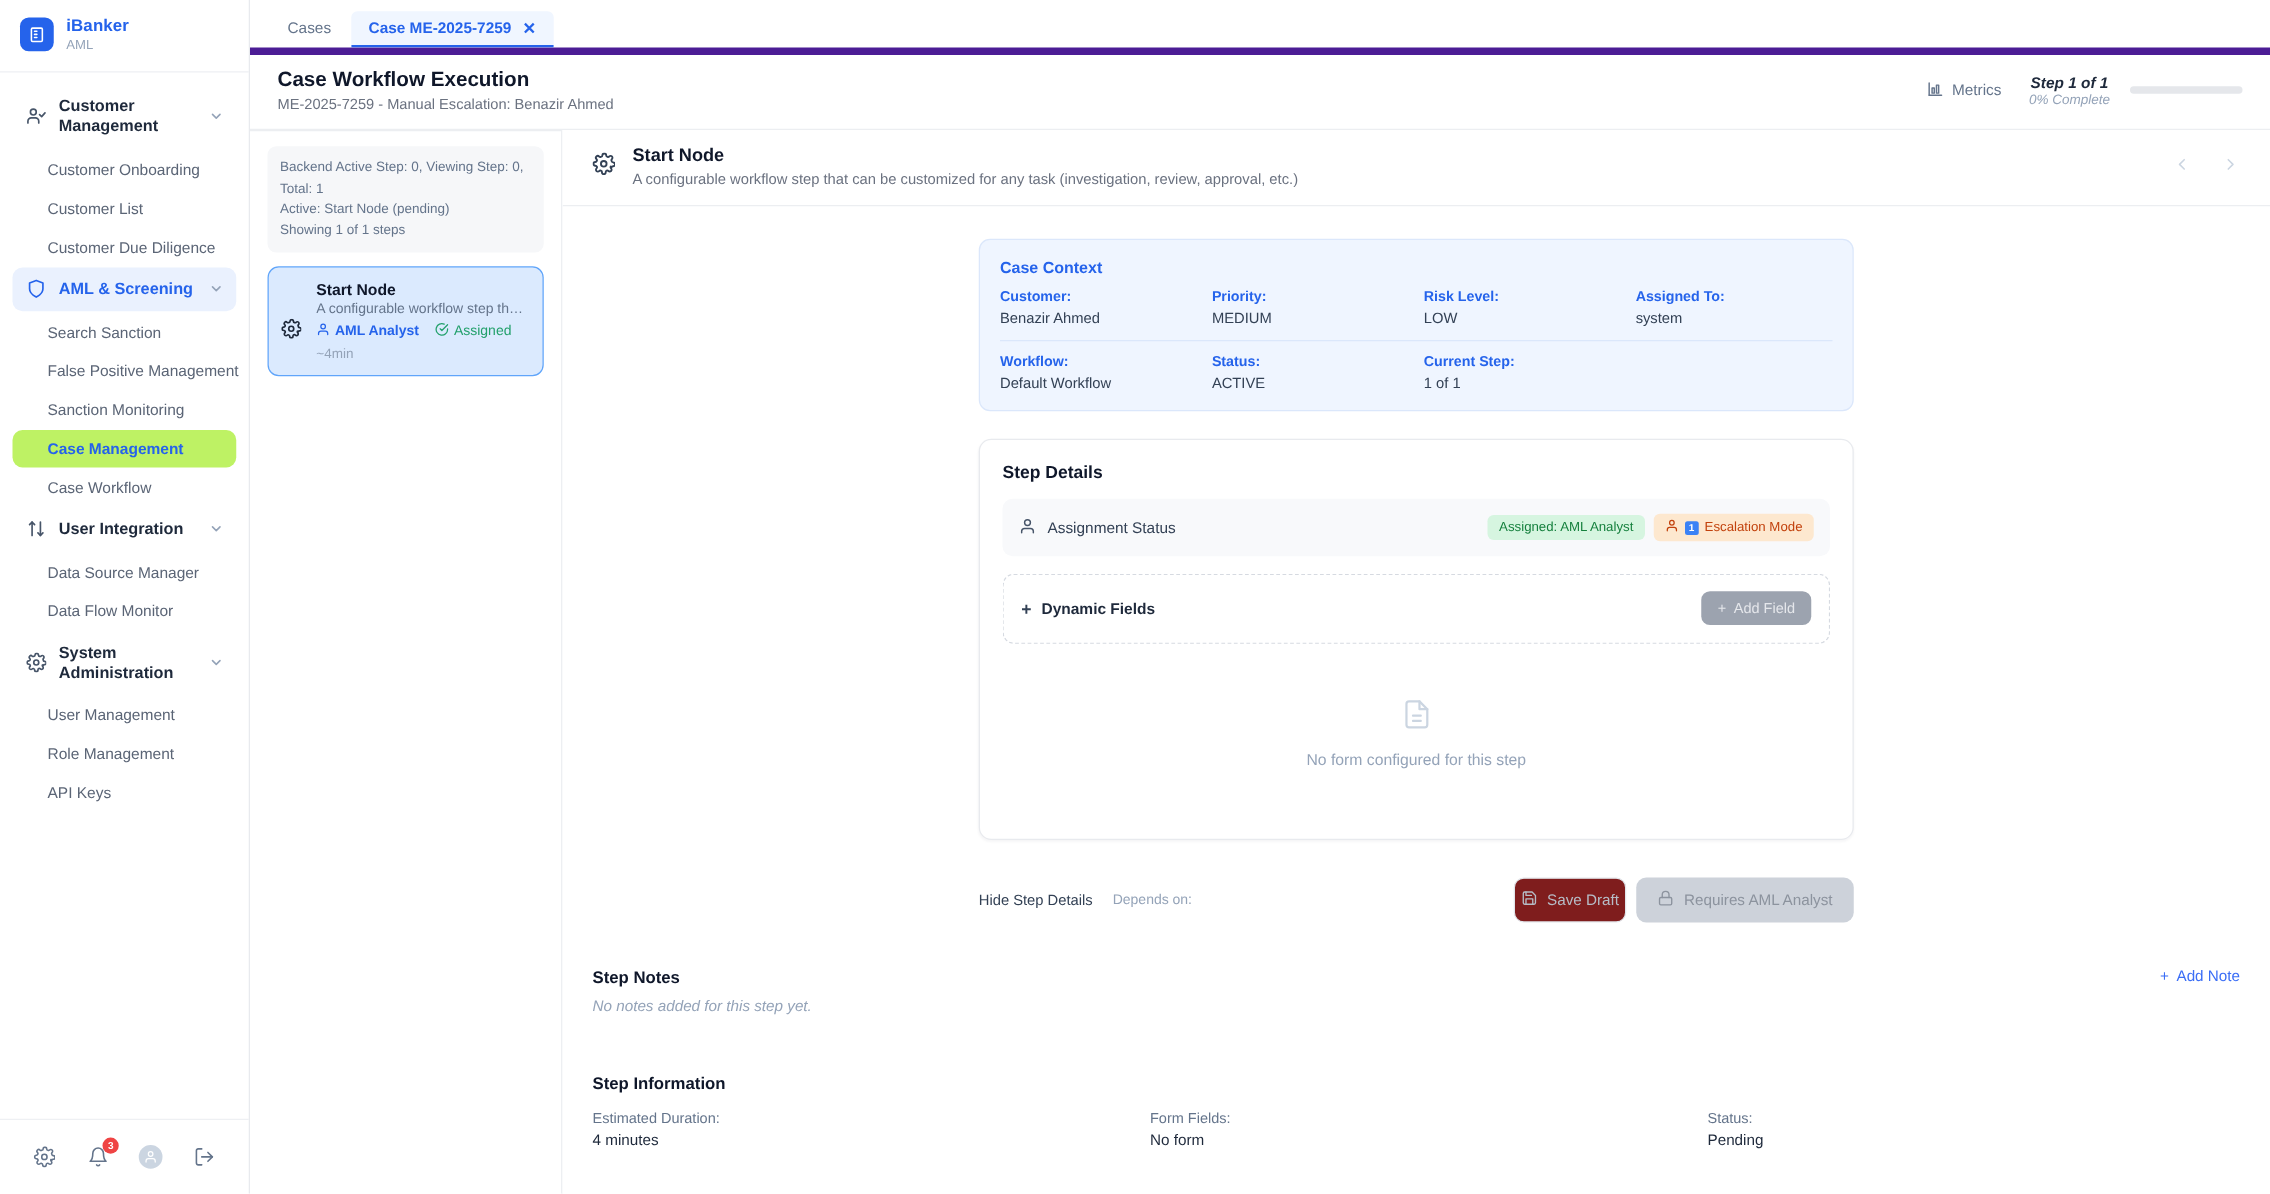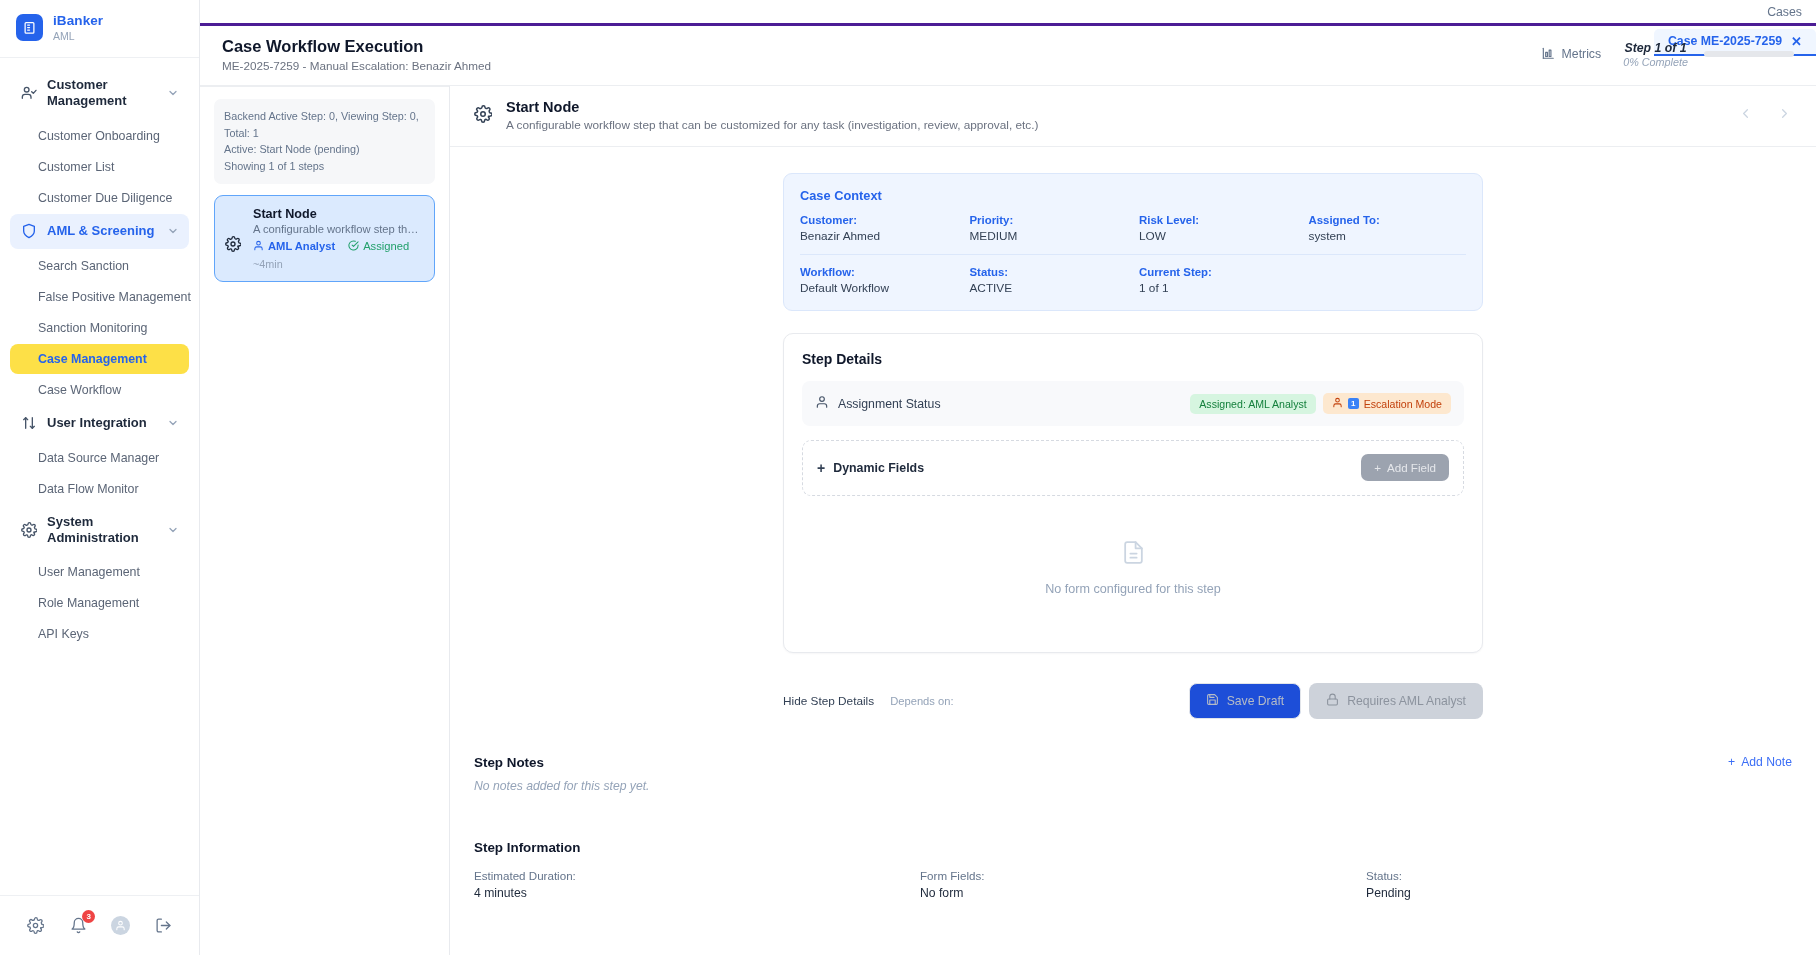--- a/index.html
+++ b/index.html
@@ -47,21 +47,21 @@
   .nav-group .gicon { width: 17px; height: 17px; flex: 0 0 17px; display:flex; align-items:center; justify-content:center; color:#475569; }
   .nav-group.active .gicon { color: #2563eb; }
   .nav-group .glabel { flex: 1 1 auto; line-height: 1.25; }
   .nav-group .chev { width: 12px; height: 12px; flex: 0 0 12px; color: #94a3b8; }
 
   .nav-item {
     padding: 8px 10px 8px 28px; border-radius: 8px;
     font-size: 12.4px; color: #5b6576; cursor: pointer;
     margin-bottom: 1px; white-space: nowrap;
   }
-  .nav-item.active { background: #fde047; color: #2563eb; font-weight: 700; }
+  .nav-item.active { background: #bef264; color: #2563eb; font-weight: 700; }
 
   .sidebar-footer {
     border-top: 1px solid #eef0f3;
     height: 60px;
     display: flex; align-items: center; justify-content: space-around;
     padding: 0 14px;
   }
   .fbtn { position: relative; color: #64748b; cursor: pointer; width: 22px; height: 22px; display:flex;align-items:center;justify-content:center;}
   .badge-dot {
     position: absolute; top: -5px; right: -6px;
@@ -71,23 +71,23 @@
   }
   .avatar-circle {
     width: 19px; height: 19px; border-radius: 50%; background: #cbd5e1;
     display: flex; align-items: center; justify-content: center; color: #ffffff;
   }
 
   
   .main { flex: 1 1 auto; display: flex; flex-direction: column; min-width: 0; background: #fff; }
 
   .tabbar {
-    height: 26px; display: flex; align-items: flex-end;
-    border-bottom: 3px solid #4c1d95; background: #fff;
-    padding-left: 16px; gap: 2px; flex-direction: column;
+    height: 44px; display: flex; align-items: flex-end;
+    border-bottom: 6px solid #4c1d95; background: #fff;
+    padding-left: 16px; gap: 2px;
   }
   .tab {
     display: flex; align-items: center; gap: 9px;
     padding: 5px 14px 6px 14px; font-size: 12.3px; color: #64748b;
     cursor: pointer; border-bottom: 2px solid transparent;
     border-radius: 5px 5px 0 0; height: 29px;
   }
   .tab.active { color: #2563eb; background: #f0f6ff; border-bottom: 2px solid #2563eb; font-weight: 600; }
   .tab-close { color: #2563eb; font-size: 13px; line-height: 1; cursor: pointer; }
 
@@ -229,22 +229,22 @@
 
   .foot-row {
     width: 700px; margin: 30px auto 0 auto;
     display: flex; align-items: center; justify-content: space-between;
   }
   .foot-left { display: flex; align-items: center; gap: 16px; }
   .hide-details { font-size: 11.8px; color: #334155; cursor: pointer; }
   .depends-on { font-size: 11.2px; color: #94a3b8; }
   .foot-btns { display: flex; align-items: center; gap: 8px; }
   .btn-outline {
-    background: #1d4ed8; border: 1px solid #e2e5ea; color: #b6bcc6;
-    font-size: 12.2px; padding: 9px 16px; border-radius: 8px;
+    background: #7f1d1d; border: 1px solid #e2e5ea; color: #b6bcc6;
+    font-size: 12.2px; padding: 9px 5px; border-radius: 8px;
     display: flex; align-items: center; gap: 8px; cursor: pointer;
     font-family: inherit;
   }
   .btn-disabled {
     background: #cdd2da; border: none; color: #8c939e;
     font-size: 12.2px; padding: 10px 17px; border-radius: 8px;
     display: flex; align-items: center; gap: 8px; cursor: not-allowed;
     font-family: inherit;
   }
 

